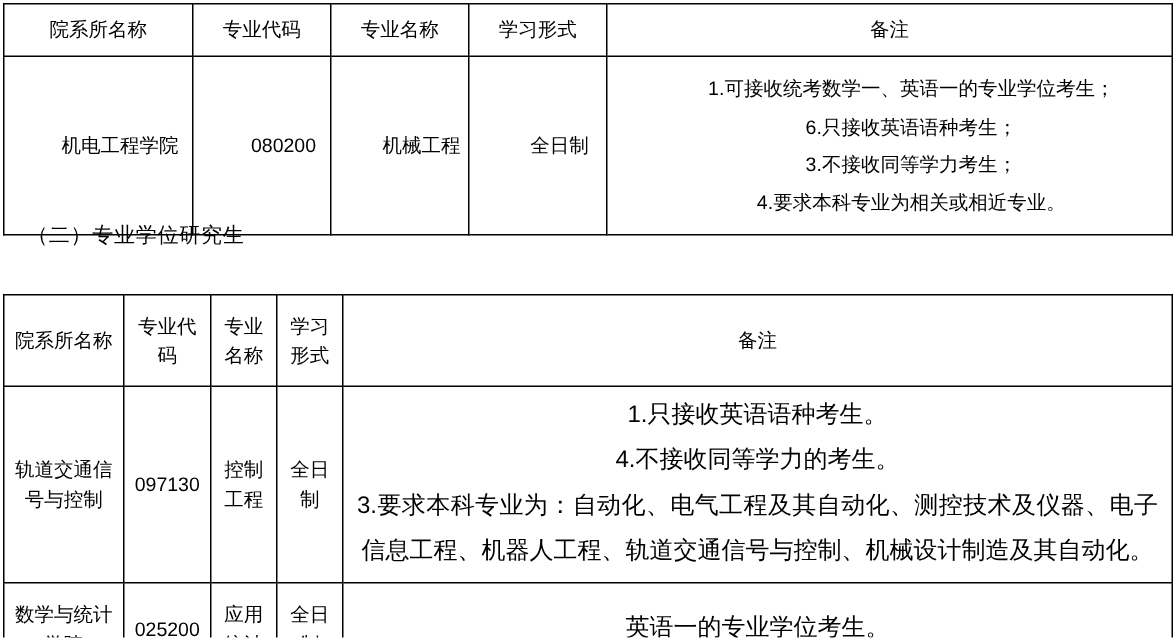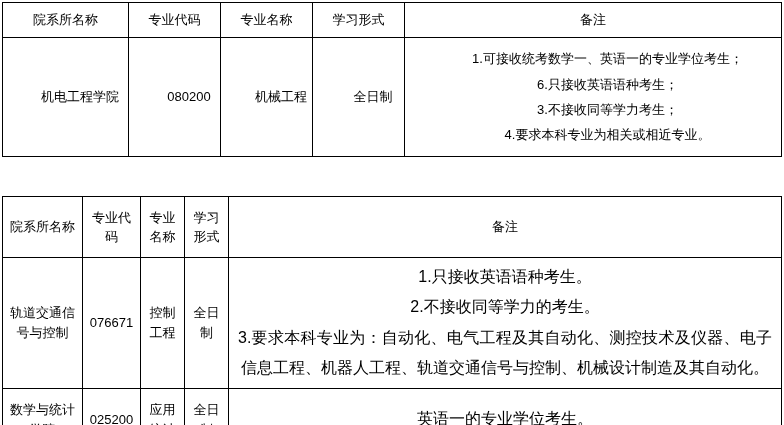--- a/index.html
+++ b/index.html
@@ -125,46 +125,47 @@
             <div>1.可接收统考数学一、英语一的专业学位考生；</div>
             <div>6.只接收英语语种考生；</div>
             <div>3.不接收同等学力考生；</div>
             <div>4.要求本科专业为相关或相近专业。</div>
           </div>
         </td>
       </tr>
     </tbody>
   </table>
 
+  <div class="section-heading">（二）专业学位研究生</div>
 
   <table class="table2">
     <colgroup>
       <col class="t2-c1">
         <col class="t2-c2">
         <col class="t2-c3">
         <col class="t2-c4">
         <col class="t2-c5">
     </colgroup>
     <tbody>
       <tr class="head">
         <td class="cell-narrow">院系所名称</td>
         <td class="cell-narrow">专业代码</td>
         <td class="cell-narrow">专业名称</td>
         <td class="cell-narrow">学习形式</td>
         <td>备注</td>
       </tr>
       <tr class="row1">
         <td class="cell-narrow">轨道交通信号与控制</td>
-        <td class="cell-narrow">076671</td>
+        <td class="cell-narrow">097130</td>
         <td class="cell-narrow">控制工程</td>
         <td class="cell-narrow">全日制</td>
         <td>
           <div class="t2-remark">
             <div>1.只接收英语语种考生。</div>
-            <div>2.不接收同等学力的考生。</div>
+            <div>4.不接收同等学力的考生。</div>
             <div class="just">3.要求本科专业为：自动化、电气工程及其自动化、测控技术及仪器、电子信息工程、机器人工程、轨道交通信号与控制、机械设计制造及其自动化。</div>
           </div>
         </td>
       </tr>
       <tr class="row2">
         <td class="cell-narrow">数学与统计学院</td>
         <td class="cell-narrow">025200</td>
         <td class="cell-narrow">应用统计</td>
         <td class="cell-narrow">全日制</td>
         <td>

